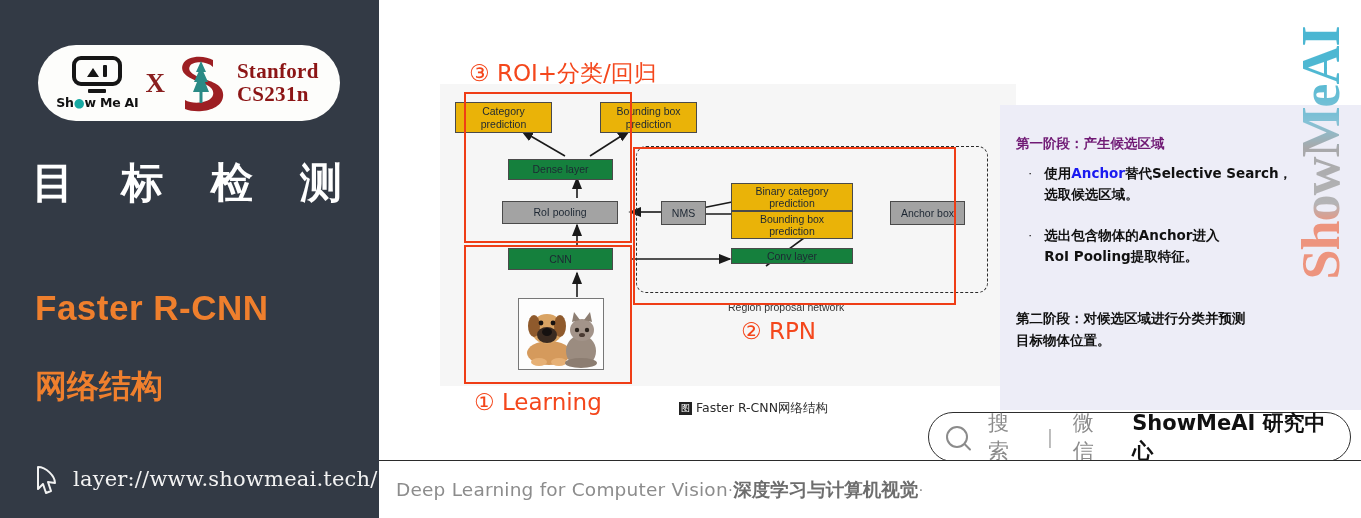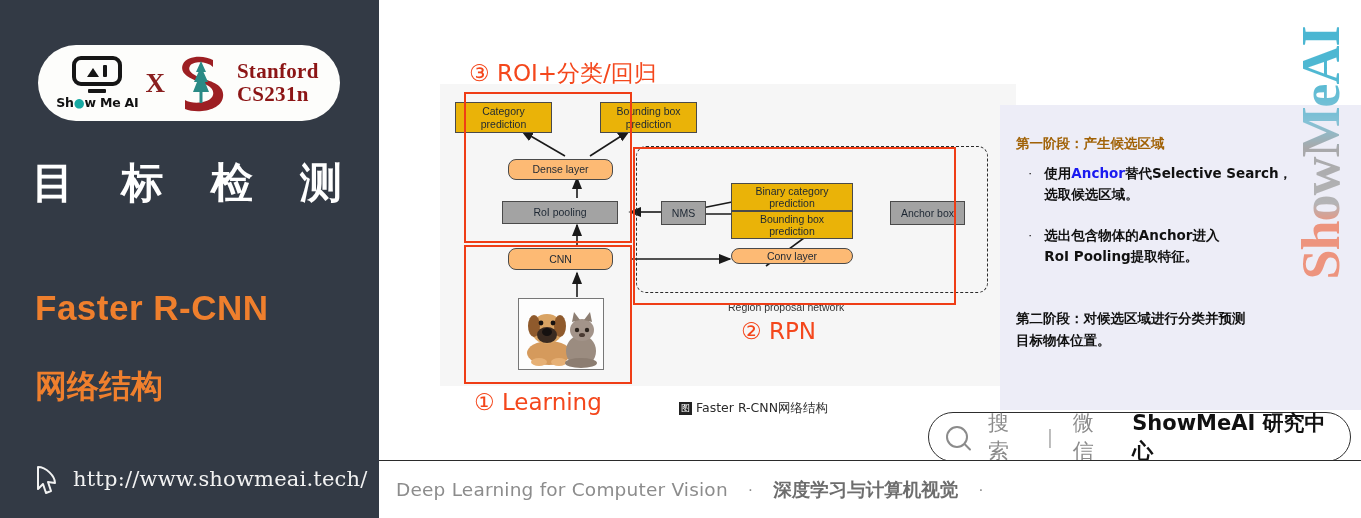--- a/index.html
+++ b/index.html
@@ -69,21 +69,21 @@
   .figure{
     position:absolute;left:61px;top:84px;width:576px;height:302px;
     background:#f6f6f6;
   }
   .node{
     position:absolute;box-sizing:border-box;border:1.4px solid #4a4a4a;
     display:flex;align-items:center;justify-content:center;text-align:center;
     font-size:10.5px;color:#1d2733;line-height:1.18;font-family:"Liberation Sans",sans-serif;
   }
   .n-lightblue{background:#eab308;}
-  .n-blue{background:#fdba74;border-radius:8px;}
+  .n-blue{background:#15803d;}
   .n-white{background:#a3a3a3;}
   .photo{
     position:absolute;box-sizing:border-box;border:1.4px solid #777;background:#fff;
     overflow:hidden;
   }
   .rpn-dash{
     position:absolute;box-sizing:border-box;border:1.6px dashed #2b2b2b;border-radius:10px;
   }
   .rpn-caption{
     position:absolute;font-size:10.5px;color:#333;font-family:"Liberation Sans",sans-serif;
@@ -101,21 +101,21 @@
     display:inline-block;width:13px;height:13px;background:#222;color:#fff;font-size:9px;
     text-align:center;line-height:13px;font-family:"DejaVu Sans",sans-serif;
   }
 
   
   .note-panel{
     position:absolute;left:621px;top:105px;width:361px;height:305px;
     background:#ededf7;
   }
   .note-h{
-    position:absolute;font-size:13.5px;font-weight:bold;color:#a16207;
+    position:absolute;font-size:13.5px;font-weight:bold;color:#701a75;
     font-family:"DejaVu Sans",sans-serif;white-space:nowrap;
   }
   .note-bullets{position:absolute;left:28px;top:58px;width:300px;}
   .note-li{display:flex;gap:12px;margin-bottom:19px;}
   .note-dot{font-size:13px;color:#111;line-height:1.55;}
   .note-tx{
     font-size:13.5px;font-weight:bold;color:#111;line-height:1.58;
     font-family:"DejaVu Sans",sans-serif;
   }
   .hl-blue{color:#1a1af0;}
@@ -150,21 +150,21 @@
   .mag::after{content:"";position:absolute;right:-6px;bottom:-2px;width:9px;height:2px;
     background:#8b8b8b;transform:rotate(45deg);border-radius:1px;}
   .sp-gray{font-size:21px;color:#8b8b8b;font-family:"DejaVu Sans",sans-serif;}
   .sp-div{font-size:21px;color:#b3b3b3;}
   .sp-bold{font-size:21px;font-weight:bold;color:#111;font-family:"DejaVu Sans",sans-serif;}
 
   
   .footer{
     position:absolute;left:0;bottom:0;width:982px;height:58px;
     border-top:1.5px solid #2b2b2b;box-sizing:border-box;background:#fff;
-    display:flex;align-items:center;padding-left:17px;gap:20px;overflow:hidden;
+    display:flex;align-items:center;padding-left:17px;gap:0;overflow:hidden;
   }
   .f-en{font-size:18.5px;color:#8c8c8c;font-family:"DejaVu Sans",sans-serif;letter-spacing:.2px;white-space:nowrap;}
   .f-sep{font-size:16px;color:#8c8c8c;}
   .f-cn-b{font-size:18.5px;color:#6d6d6d;font-weight:bold;font-family:"DejaVu Sans",sans-serif;white-space:nowrap;}
   .f-cn{font-size:18.5px;color:#9a9a9a;font-family:"DejaVu Sans",sans-serif;white-space:nowrap;}
 </style>
 </head>
 <body>
 
 <div class="screen">
@@ -203,21 +203,21 @@
       <span>测</span>
     </div>
 
     <div class="title-en">Faster R-CNN</div>
     <div class="title-cn">网络结构</div>
 
     <div class="url-row">
       <svg width="27" height="30" viewBox="0 0 27 30">
         <path d="M4 3 C12 3,21 12,21 19 L14 18 L17 27 L12 29 L9 20 L4 25 Z" fill="none" stroke="#f2f2f2" stroke-width="2" stroke-linejoin="round"></path>
       </svg>
-      <span class="url-txt">http://www.showmeai.tech/</span>
+      <span class="url-txt">layer://www.showmeai.tech/</span>
     </div>
   </div>
 
   <div class="content">
 
     <div class="figure">
 
       <svg width="576" height="302" style="position:absolute;left:0;top:0;">
         <defs>
           <marker id="ah" markerWidth="9" markerHeight="9" refX="7" refY="3.2" orient="auto">

